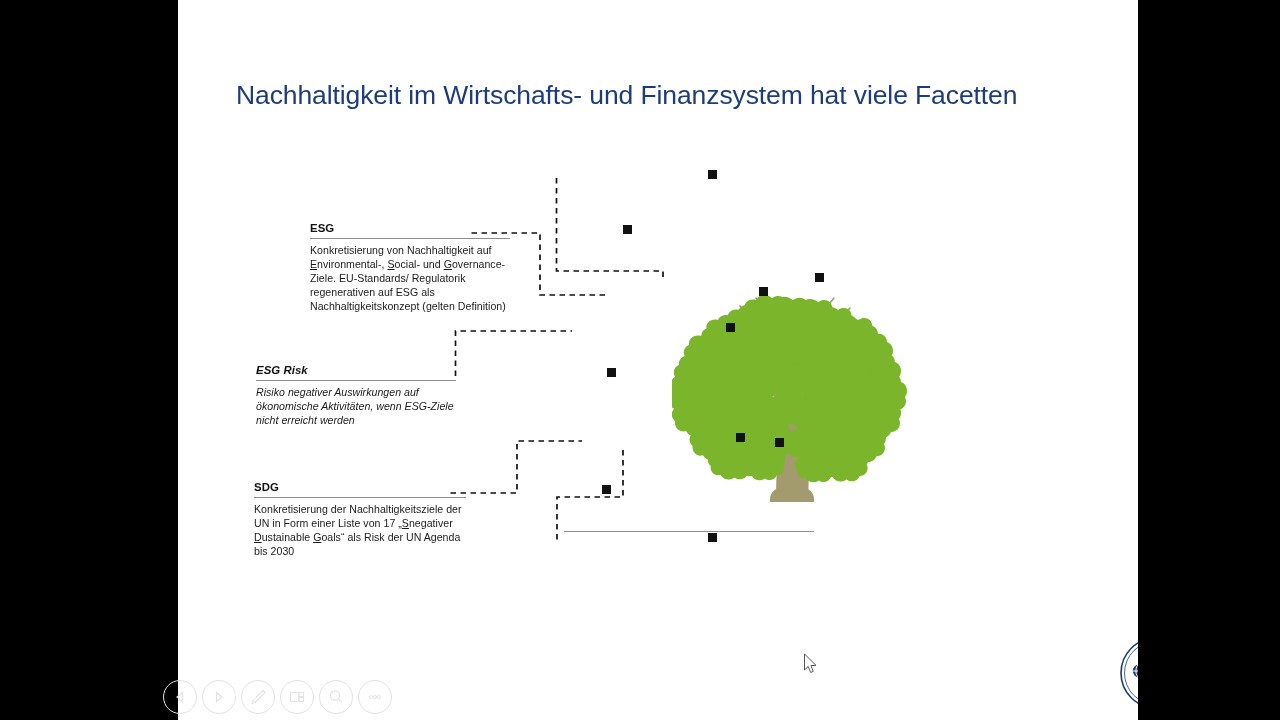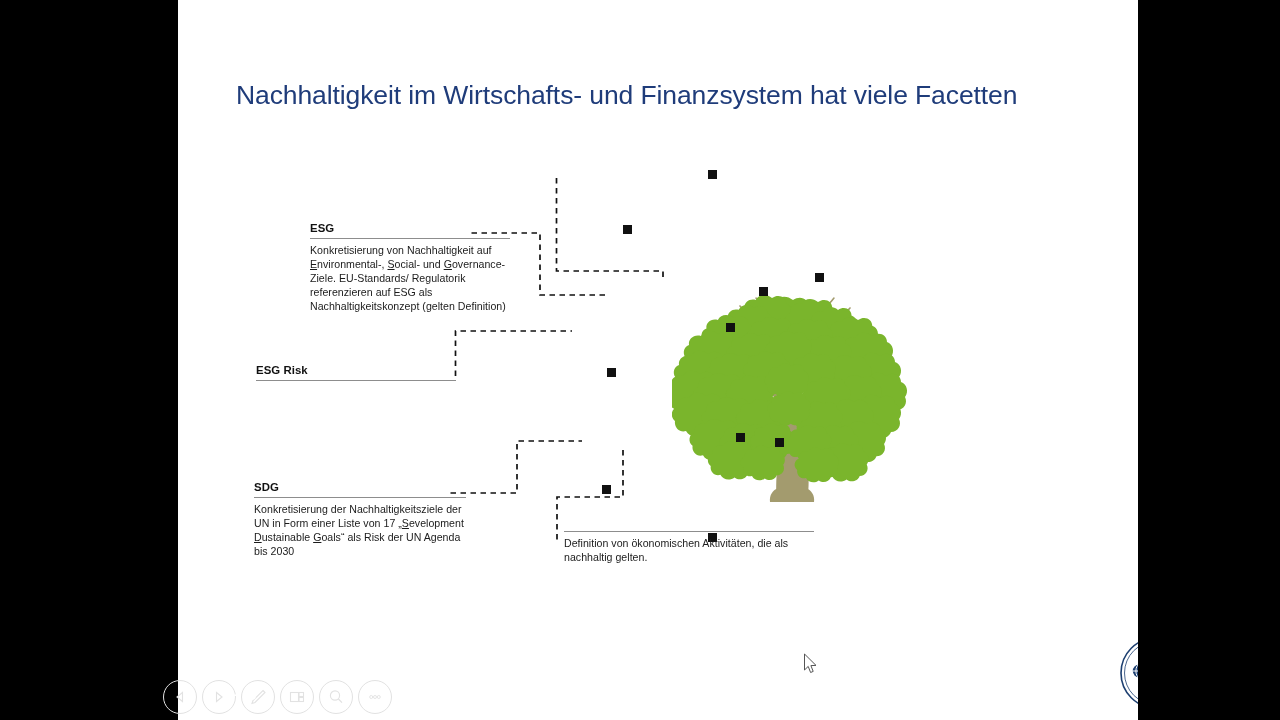--- a/index.html
+++ b/index.html
@@ -182,45 +182,45 @@
       <div class="node" style="left:530px;top:533px;"></div>
 
 
       <div class="card" style="left:100px;top:222px;width:200px;margin-left:32px;">
         <div class="hd">ESG</div>
         <div class="rule"></div>
         <div class="bd">
           <span>Konkretisierung von Nachhaltigkeit auf</span>
           <u>E</u><span>nvironmental-, </span><u>S</u><span>ocial- und </span><u>G</u><span>overnance-</span>
           <span>Ziele. EU-Standards/ Regulatorik</span>
-          <span>referenzieren auf ESG als</span>
+          <span>regenerativen auf ESG als</span>
           <span>Nachhaltigkeitskonzept (gelten</span>
           <span>Definition)</span>
         </div>
       </div>
 
-      <div class="card" style="left:78px;top:364px;width:200px;">
+      <div class="card" style="left:78px;top:364px;width:200px;font-style:italic;">
         <div class="hd">ESG Risk</div>
         <div class="rule"></div>
+        <div class="bd">Risiko negativer Auswirkungen auf ökonomische Aktivitäten, wenn ESG-Ziele nicht erreicht werden</div>
       </div>
 
       <div class="card" style="left:76px;top:481px;width:212px;">
         <div class="hd">SDG</div>
         <div class="rule"></div>
         <div class="bd">
           <span>Konkretisierung der Nachhaltigkeitsziele</span>
           <span>der UN in Form einer Liste von 17</span>
-          <span>„</span><u>S</u><span>evelopment </span><u>D</u><span>ustainable </span><u>G</u><span>oals“ als Risk</span>
+          <span>„</span><u>S</u><span>negativer </span><u>D</u><span>ustainable </span><u>G</u><span>oals“ als Risk</span>
           <span>der UN Agenda bis 2030</span>
         </div>
       </div>
 
       <div class="card" style="left:386px;top:531px;width:250px;">
         <div class="rule"></div>
-        <div class="bd">Definition von ökonomischen Aktivitäten, die als nachhaltig gelten.</div>
       </div>
 
     </div>
 
     <svg id="logo" viewBox="0 0 76 76" xmlns="http://www.w3.org/2000/svg">
       <circle cx="38" cy="38" r="35" fill="#ffffff" stroke="#1d3f70" stroke-width="1.6"></circle>
       <circle cx="38" cy="38" r="31.5" fill="none" stroke="#1d3f70" stroke-width="0.8"></circle>
       <g>
         <circle cx="21" cy="36" r="6.2" fill="#1d3f70"></circle>
         <path d="M14.8 36 h12.4 M21 29.8 v12.4" stroke="#ffffff" stroke-width="1.1" fill="none"></path>

